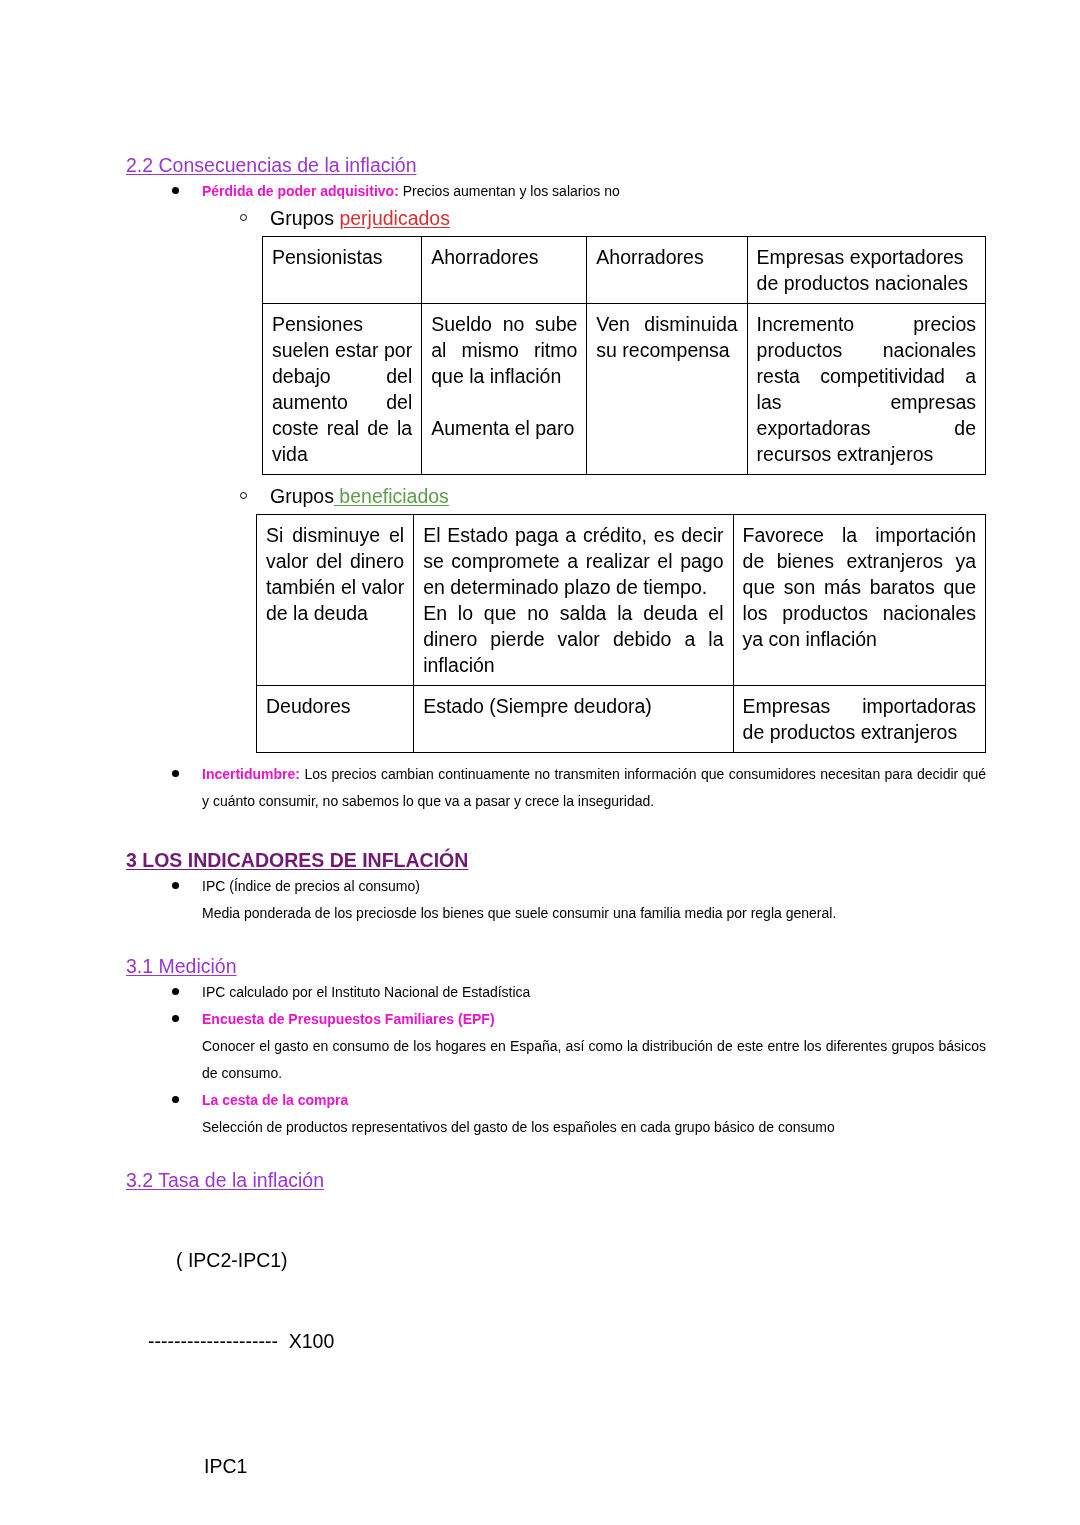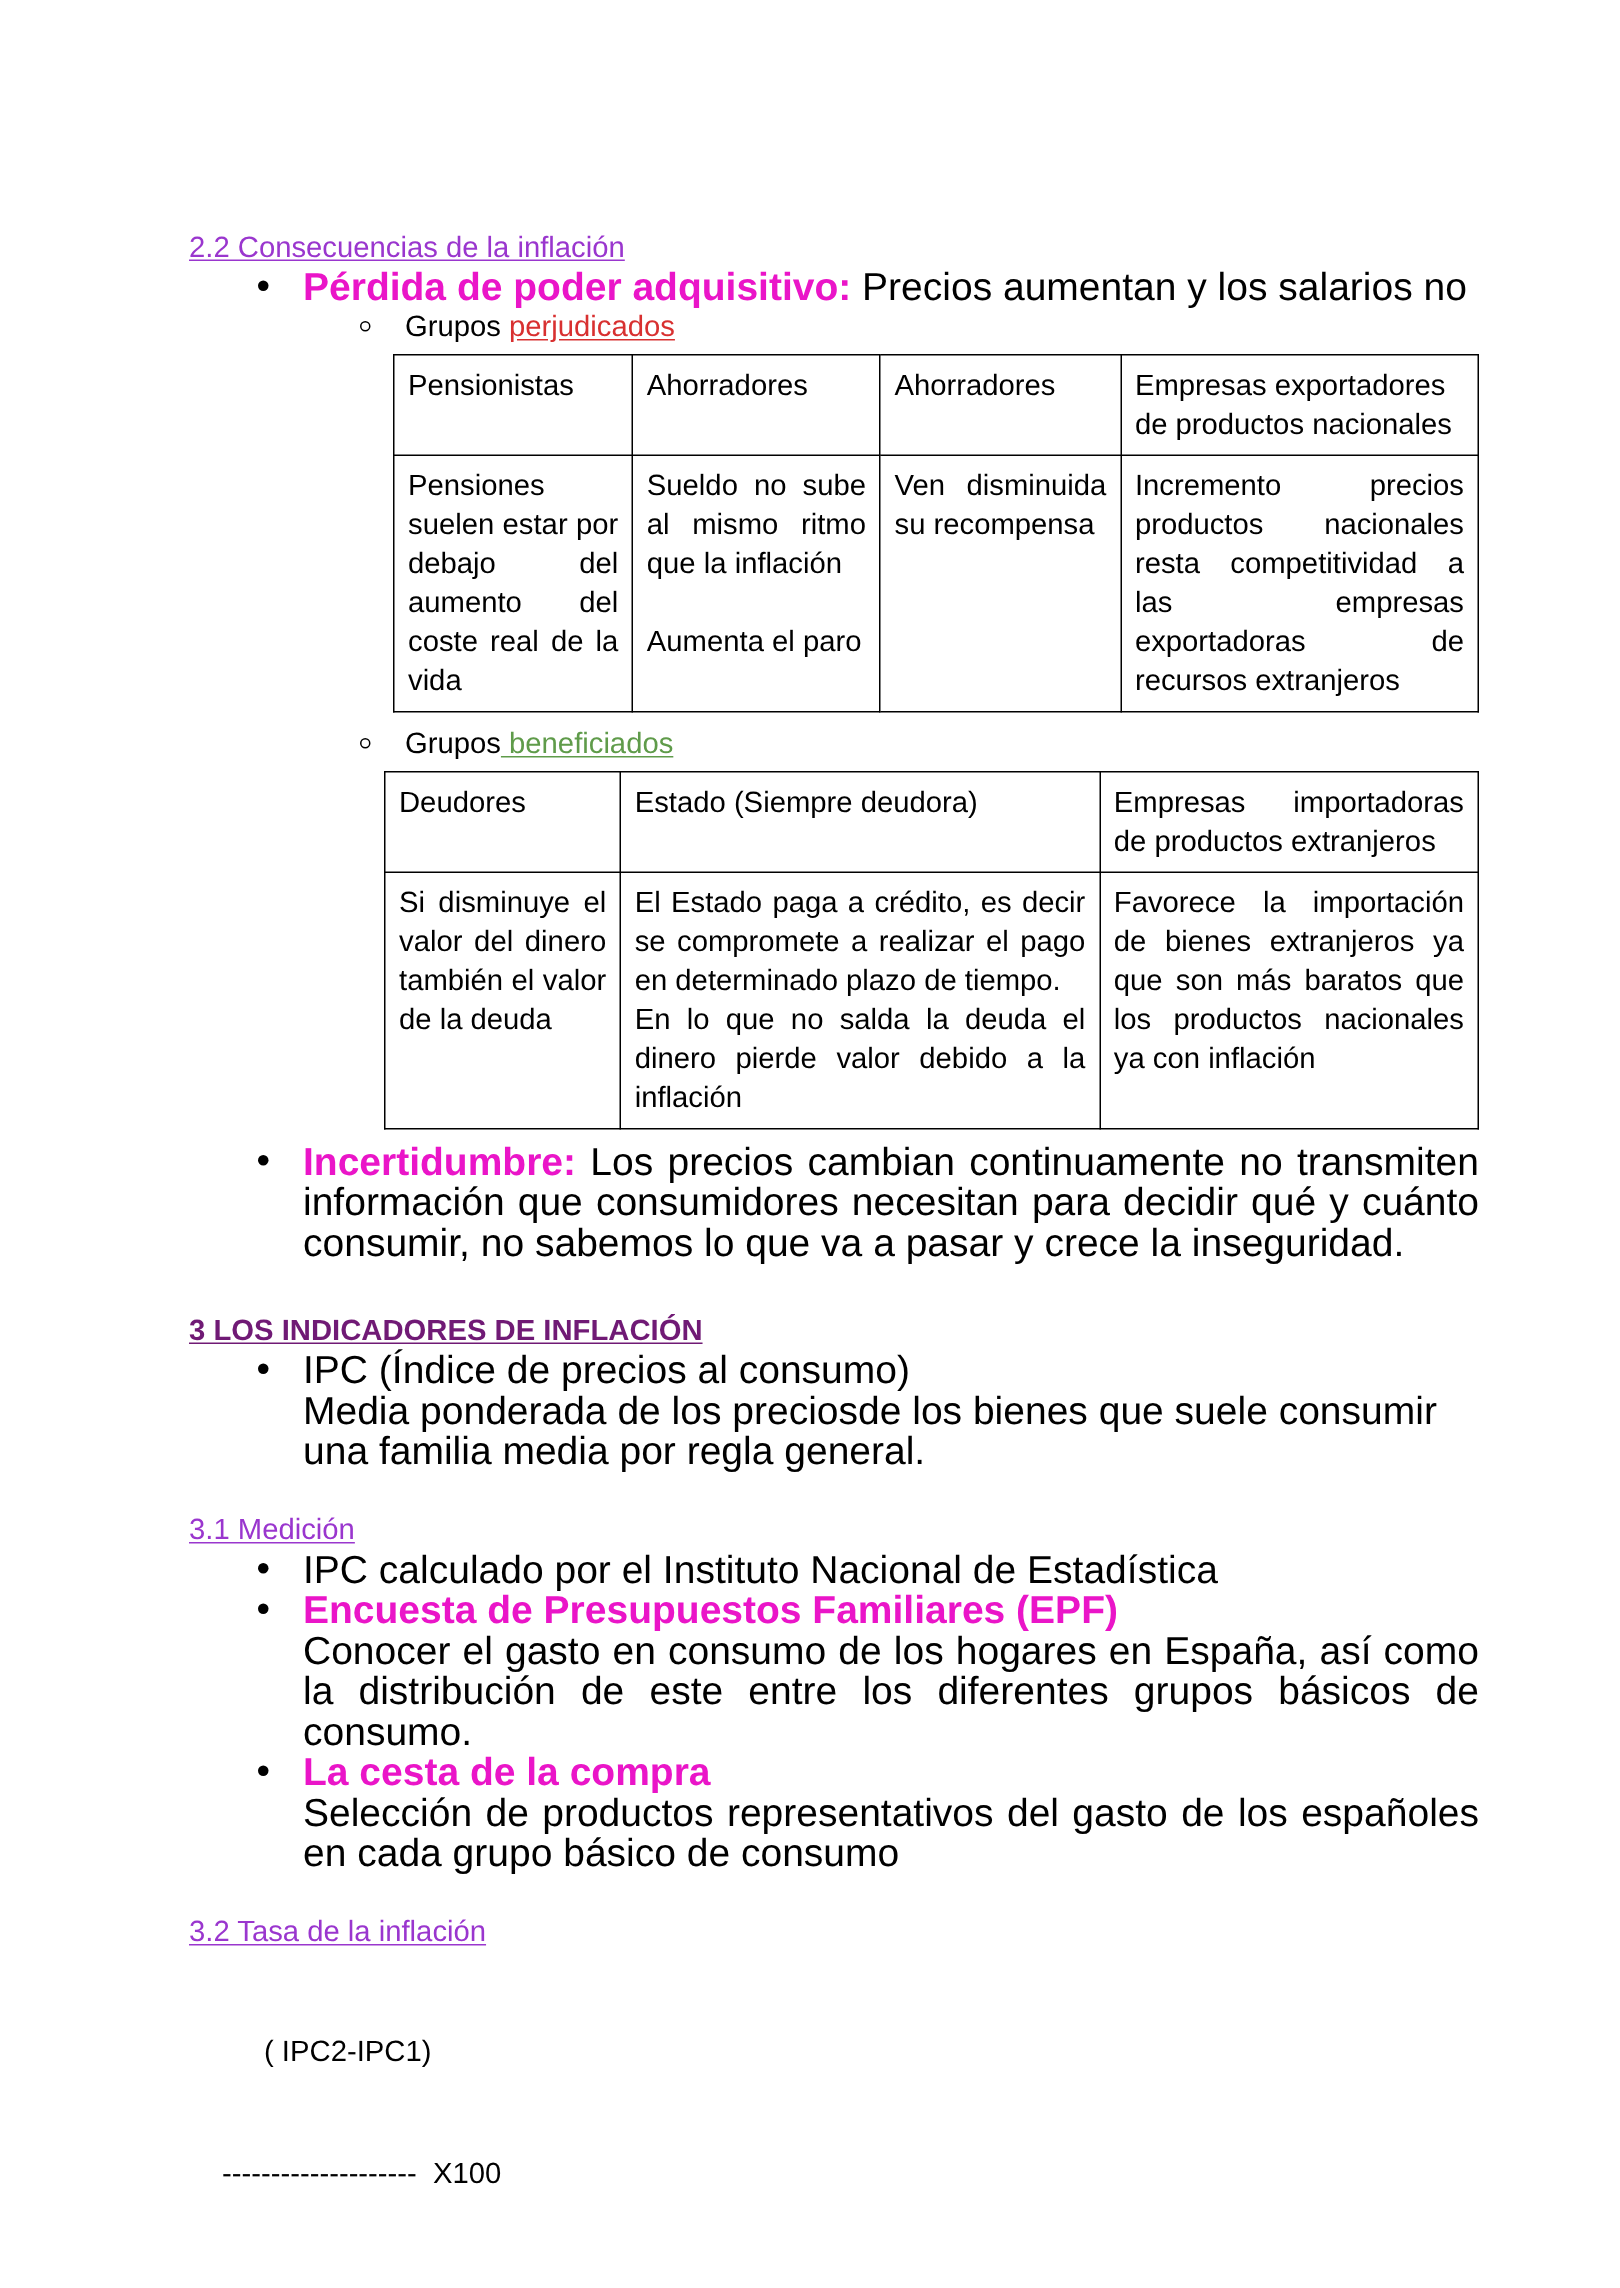--- a/index.html
+++ b/index.html
@@ -50,21 +50,21 @@
     display: inline-block;
     margin: 0;
   }
   .block { margin: 0; padding: 0; }
 
   
   .lvl1 {
     position: relative;
     padding-left: 38px;
     margin-left: 38px;
-    font-size: 26px;
+    font-size: 14px;
     line-height: 27px;
   }
   .lvl1 > .bullet {
     position: absolute;
     left: 8px;
     top: 9px;
     width: 7px;
     height: 7px;
     border-radius: 50%;
     background: #000;
@@ -184,30 +184,30 @@
 
     <div class="t2-wrap">
       <table class="doc">
         <colgroup>
           <col style="width:162px">
           <col style="width:338px">
           <col style="width:264px">
         </colgroup>
         <tbody>
           <tr>
-            <td class="nojust">Deudores</td>
-            <td class="nojust">Estado  (Siempre deudora)</td>
-            <td>Empresas importadoras de productos extranjeros</td>
-          </tr>
-          <tr>
             <td>Si disminuye el valor del dinero también el valor de la deuda</td>
             <td style="white-space:pre-line">El Estado paga a crédito, es decir se compromete a realizar el pago en determinado plazo de tiempo.
 En lo que no salda la deuda el dinero pierde valor debido a la inflación</td>
             <td>Favorece la importación de bienes extranjeros ya que son más baratos que los productos nacionales ya con inflación</td>
           </tr>
+          <tr>
+            <td class="nojust">Deudores</td>
+            <td class="nojust">Estado  (Siempre deudora)</td>
+            <td>Empresas importadoras de productos extranjeros</td>
+          </tr>
         </tbody>
       </table>
     </div>
 
     <div class="spacer-8"></div>
 
     <div class="lvl1 just">
       <span class="bullet"></span>
       <span class="strong-pink">Incertidumbre:</span><span> Los precios cambian continuamente no transmiten información que consumidores necesitan para decidir qué y cuánto consumir, no sabemos lo que va a pasar y crece la inseguridad.</span>
     </div>

